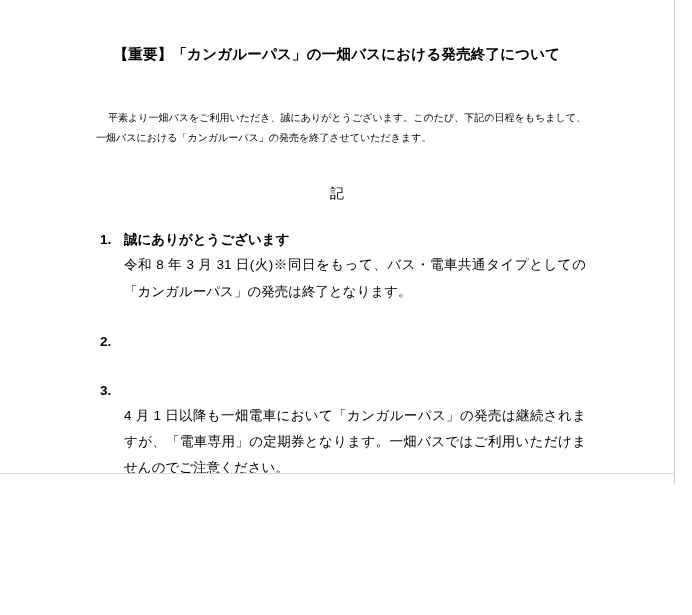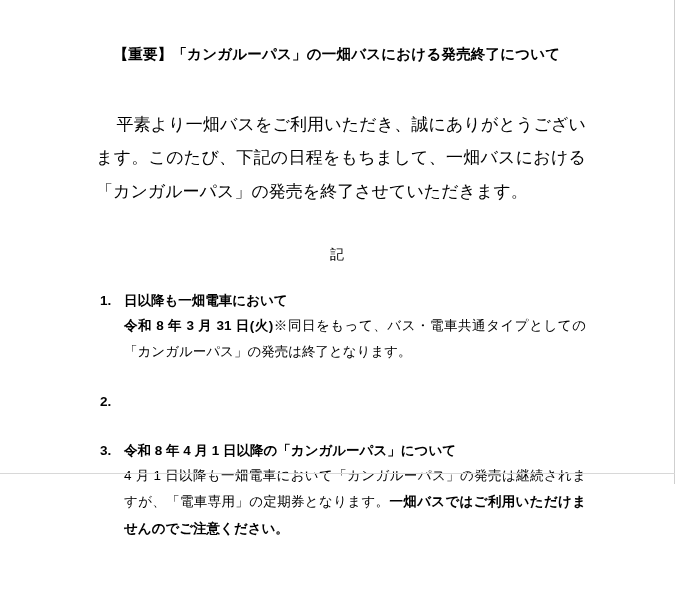--- a/index.html
+++ b/index.html
@@ -43,21 +43,21 @@
   .doc-title {
     text-align: center;
     font-size: 14.5px;
     font-weight: bold;
     margin-top: 44px;
     letter-spacing: 0.2px;
     line-height: 1.4;
   }
   .intro {
     margin: 44px 88px 0 96px;
-    font-size: 17px;
+    font-size: 10px;
     line-height: 1.95;
     text-align: justify;
     text-indent: 1.2em;
   }
   .ki {
     text-align: center;
     font-size: 14px;
     margin-top: 38px;
     letter-spacing: 0.2px;
   }
@@ -79,21 +79,21 @@
     flex: 0 0 24px;
     font-weight: bold;
   }
   .item-body {
     font-size: 13.5px;
     line-height: 1.95;
     margin-left: 24px;
     text-align: justify;
   }
   .b {
-    font-weight: bold;
+    font-weight: normal;
   }
   .bottom-rule {
     position: absolute;
     left: 0;
     bottom: 10px;
     width: 675px;
     height: 1px;
     background: #d8d8d8;
   }
 </style>
@@ -107,35 +107,34 @@
 
     <div class="intro">平素より一畑バスをご利用いただき、誠にありがとうございます。このたび、下記の日程をもちまして、一畑バスにおける「カンガルーパス」の発売を終了させていただきます。</div>
 
     <div class="ki">記</div>
 
     <div class="list">
 
       <div class="item">
         <div class="item-head">
           <span class="item-num">1.</span>
-          <span>日以降も一畑電車において</span>
+          <span>誠にありがとうございます</span>
         </div>
         <div class="item-body"><span class="b">令和 8 年 3 月 31 日(火)</span><span>※同日をもって、バス・電車共通タイプとしての「カンガルーパス」の発売は終了となります。</span></div>
       </div>
 
       <div class="item">
         <div class="item-head">
           <span class="item-num">2.</span>
         </div>
       </div>
 
       <div class="item">
         <div class="item-head">
           <span class="item-num">3.</span>
-          <span>令和 8 年 4 月 1 日以降の「カンガルーパス」について</span>
         </div>
         <div class="item-body"><span>4 月 1 日以降も一畑電車において「カンガルーパス」の発売は継続されますが、「電車専用」の定期券となります。</span><span class="b">一畑バスではご利用いただけませんのでご注意ください。</span></div>
       </div>
 
     </div>
 
   </div>
   <div class="bottom-rule"></div>
 </div>
 <div class="right-gutter"></div>

